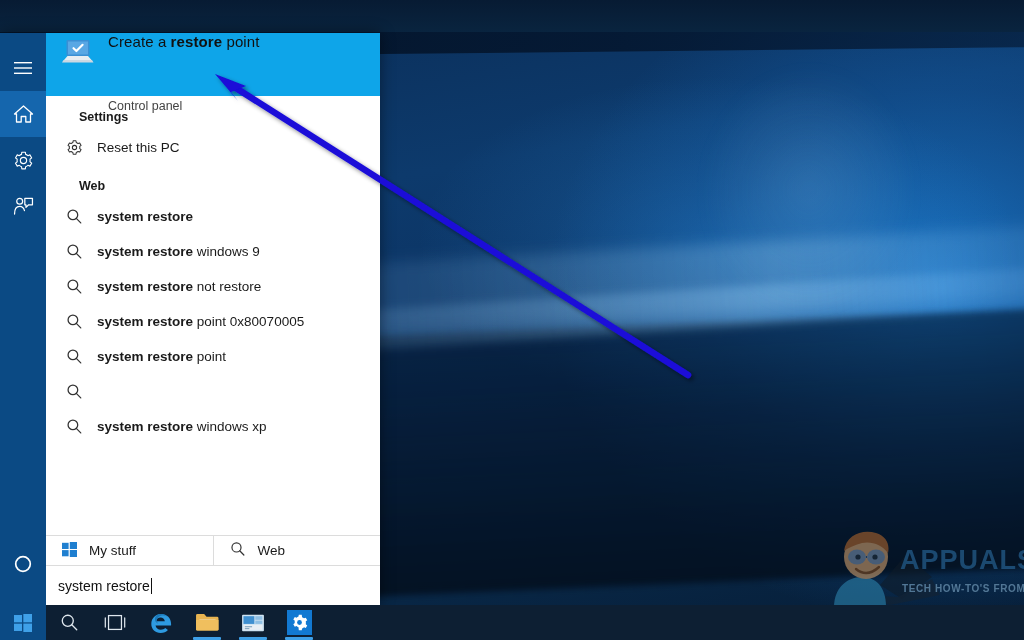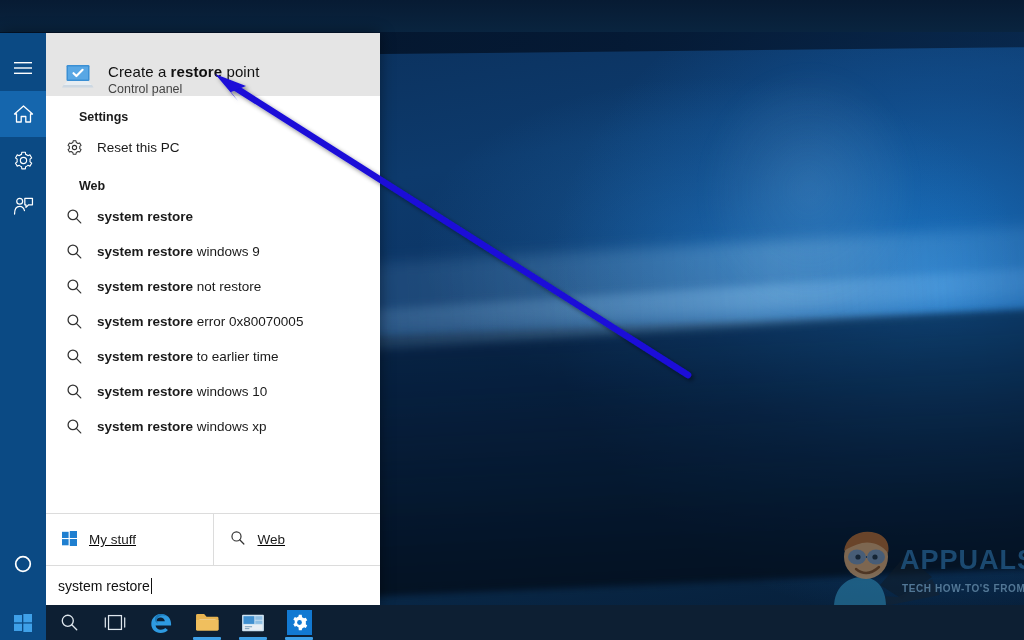--- a/index.html
+++ b/index.html
@@ -82,47 +82,46 @@
   .rail-btn.active { background:#1566ad; }
   .rail-spacer { flex:1; }
   .rail-bottom { margin-bottom:18px; }
 
   .panel-body {
     width:334px; background:#ffffff; position:relative;
     display:flex; flex-direction:column;
   }
 
   .top-result {
-    height:63px; background:#e5e5e5; display:flex; align-items:flex-end;
+    height:63px; background:#0ea5e9; display:flex; align-items:flex-start;
     padding:0 0 0 12px; gap:12px;
   }
   .tr-icon { width:38px; height:38px; flex:none; position:relative; }
   .tr-text { display:flex; flex-direction:column; gap:2px; }
   .tr-title { font-size:15px; color:#111; letter-spacing:.1px; }
   .tr-title b { font-weight:bold; }
-  .tr-sub { font-size:12.5px; color:#444; }
+  .tr-sub { font-size:12.5px; color:#444;margin-top:47px; }
 
   .section-head {
     font-size:12.5px; font-weight:bold; color:#1a1a1a;
     padding:14px 0 6px 33px;
   }
   .row {
     height:35px; display:flex; align-items:center; gap:14px;
     padding-left:19px; cursor:default;
   }
   .row .ic { width:18px; height:18px; flex:none; display:flex; align-items:center; justify-content:center; }
   .row .lbl { font-size:13.5px; color:#1a1a1a; white-space:nowrap; }
   .row .lbl b { font-weight:bold; }
 
   .results-area { flex:1; }
 
   .tabbar {
-    height:53px; border-top:1px solid #dcdcdc; border-bottom:1px solid #dcdcdc;
+    height:31px; border-top:1px solid #dcdcdc; border-bottom:1px solid #dcdcdc;
     display:flex;
-    text-decoration:underline;
   }
   .tab {
     flex:1; display:flex; align-items:center; gap:12px; padding-left:16px;
     font-size:13.5px; color:#1a1a1a;
   }
   .tab + .tab { border-left:1px solid #dcdcdc; }
 
   .searchbox {
     height:39px; display:flex; align-items:center; padding-left:12px;
     background:#fff;
@@ -307,43 +306,42 @@
           <span class="lbl"><b>system restore</b><span> not restore</span></span>
         </div>
 
         <div class="row">
           <span class="ic">
             <svg width="17" height="17" viewBox="0 0 18 18">
                 <circle cx="7.3" cy="7.3" r="5.1" fill="none" stroke="#333" stroke-width="1.35"></circle>
                 <line x1="10.9" y1="11" x2="15.6" y2="15.8" stroke="#333" stroke-width="1.35" stroke-linecap="round"></line>
               </svg>
           </span>
-          <span class="lbl"><b>system restore</b><span> error 0x80070005</span></span>
-        </div>
-
-
-        <div class="row">
-          <span class="ic">
-            <svg width="17" height="17" viewBox="0 0 18 18">
-                <circle cx="7.3" cy="7.3" r="5.1" fill="none" stroke="#333" stroke-width="1.35"></circle>
-                <line x1="10.9" y1="11" x2="15.6" y2="15.8" stroke="#333" stroke-width="1.35" stroke-linecap="round"></line>
-              </svg>
-          </span>
-          <span class="lbl"><b>system restore</b><span> to earlier time</span></span>
-        </div>
-
-        <div class="row">
-          <span class="ic">
-            <svg width="17" height="17" viewBox="0 0 18 18">
-                <circle cx="7.3" cy="7.3" r="5.1" fill="none" stroke="#333" stroke-width="1.35"></circle>
-                <line x1="10.9" y1="11" x2="15.6" y2="15.8" stroke="#333" stroke-width="1.35" stroke-linecap="round"></line>
-              </svg>
-          </span>
-          <span class="lbl"><b>system restore</b><span> windows 10</span></span>
-        </div>
+          <span class="lbl"><b>system restore</b><span> point 0x80070005</span></span>
+        </div>
+
+        <div class="row">
+          <span class="ic">
+            <svg width="17" height="17" viewBox="0 0 18 18">
+                <circle cx="7.3" cy="7.3" r="5.1" fill="none" stroke="#333" stroke-width="1.35"></circle>
+                <line x1="10.9" y1="11" x2="15.6" y2="15.8" stroke="#333" stroke-width="1.35" stroke-linecap="round"></line>
+              </svg>
+          </span>
+          <span class="lbl"><b>system restore</b><span> point</span></span>
+        </div>
+
+        <div class="row">
+          <span class="ic">
+            <svg width="17" height="17" viewBox="0 0 18 18">
+                <circle cx="7.3" cy="7.3" r="5.1" fill="none" stroke="#333" stroke-width="1.35"></circle>
+                <line x1="10.9" y1="11" x2="15.6" y2="15.8" stroke="#333" stroke-width="1.35" stroke-linecap="round"></line>
+              </svg>
+          </span>
+        </div>
+
 
         <div class="row">
           <span class="ic">
             <svg width="17" height="17" viewBox="0 0 18 18">
                 <circle cx="7.3" cy="7.3" r="5.1" fill="none" stroke="#333" stroke-width="1.35"></circle>
                 <line x1="10.9" y1="11" x2="15.6" y2="15.8" stroke="#333" stroke-width="1.35" stroke-linecap="round"></line>
               </svg>
           </span>
           <span class="lbl"><b>system restore</b><span> windows xp</span></span>
         </div>

